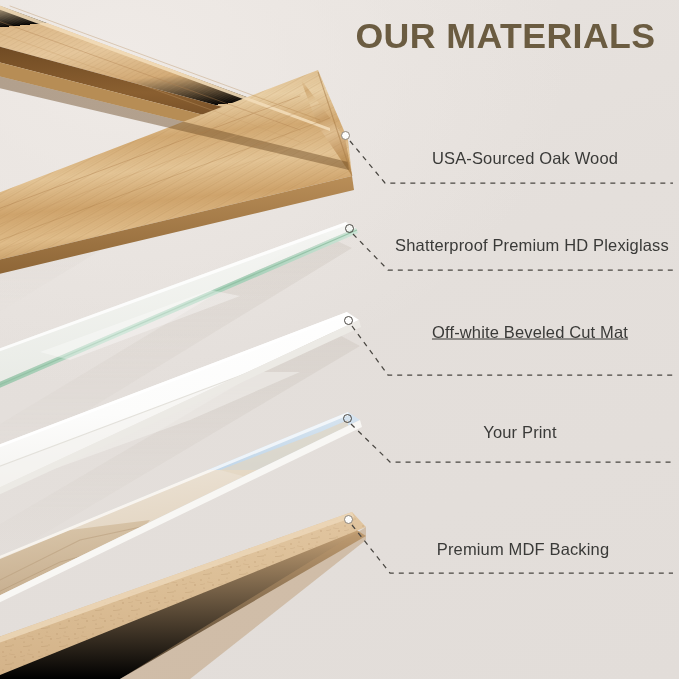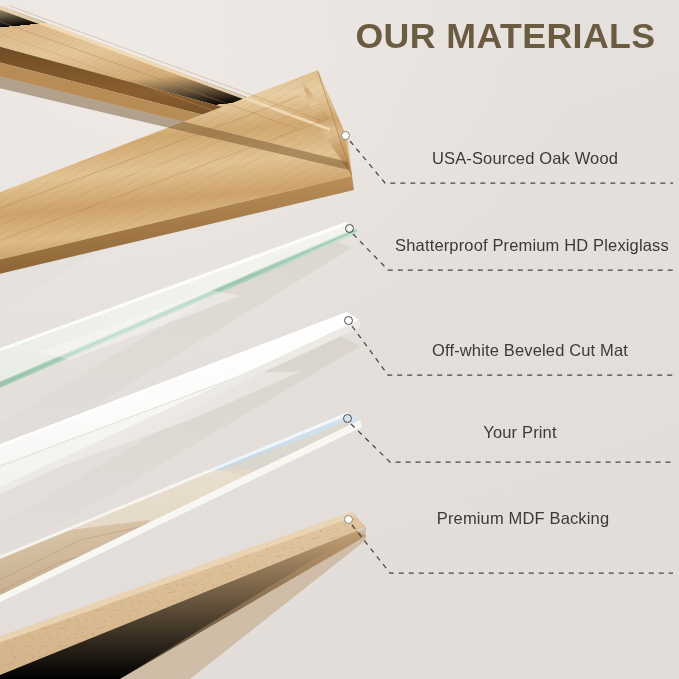--- a/index.html
+++ b/index.html
@@ -331,20 +331,20 @@
     <span class="marker-solid" style="left:341px; top:131px;"></span>
     <span class="marker-hollow" style="left:345px; top:224px;"></span>
     <span class="marker-hollow" style="left:344px; top:316px;"></span>
     <span class="marker-hollow" style="left:343px; top:414px;"></span>
     <span class="marker-solid" style="left:344px; top:515px;"></span>
 
     <div class="callout-label" style="left:525px; top:158px; transform:translate(-50%,-50%);">USA-Sourced Oak Wood</div>
 
     <div class="callout-label" style="left:532px; top:245px; transform:translate(-50%,-50%);">Shatterproof Premium HD Plexiglass</div>
 
-    <div class="callout-label" style="left:530px; top:350px; transform:translate(-50%,-50%);">Off-white Beveled Cut Mat</div>
+    <div class="callout-label" style="left:530px; top:332px; transform:translate(-50%,-50%);text-decoration:underline;">Off-white Beveled Cut Mat</div>
 
     <div class="callout-label" style="left:520px; top:432px; transform:translate(-50%,-50%);">Your Print</div>
 
-    <div class="callout-label" style="left:523px; top:518px; transform:translate(-50%,-50%);">Premium MDF Backing</div>
+    <div class="callout-label" style="left:523px; top:549px; transform:translate(-50%,-50%);">Premium MDF Backing</div>
   </div>
 
 </div>
 
 </body></html>

